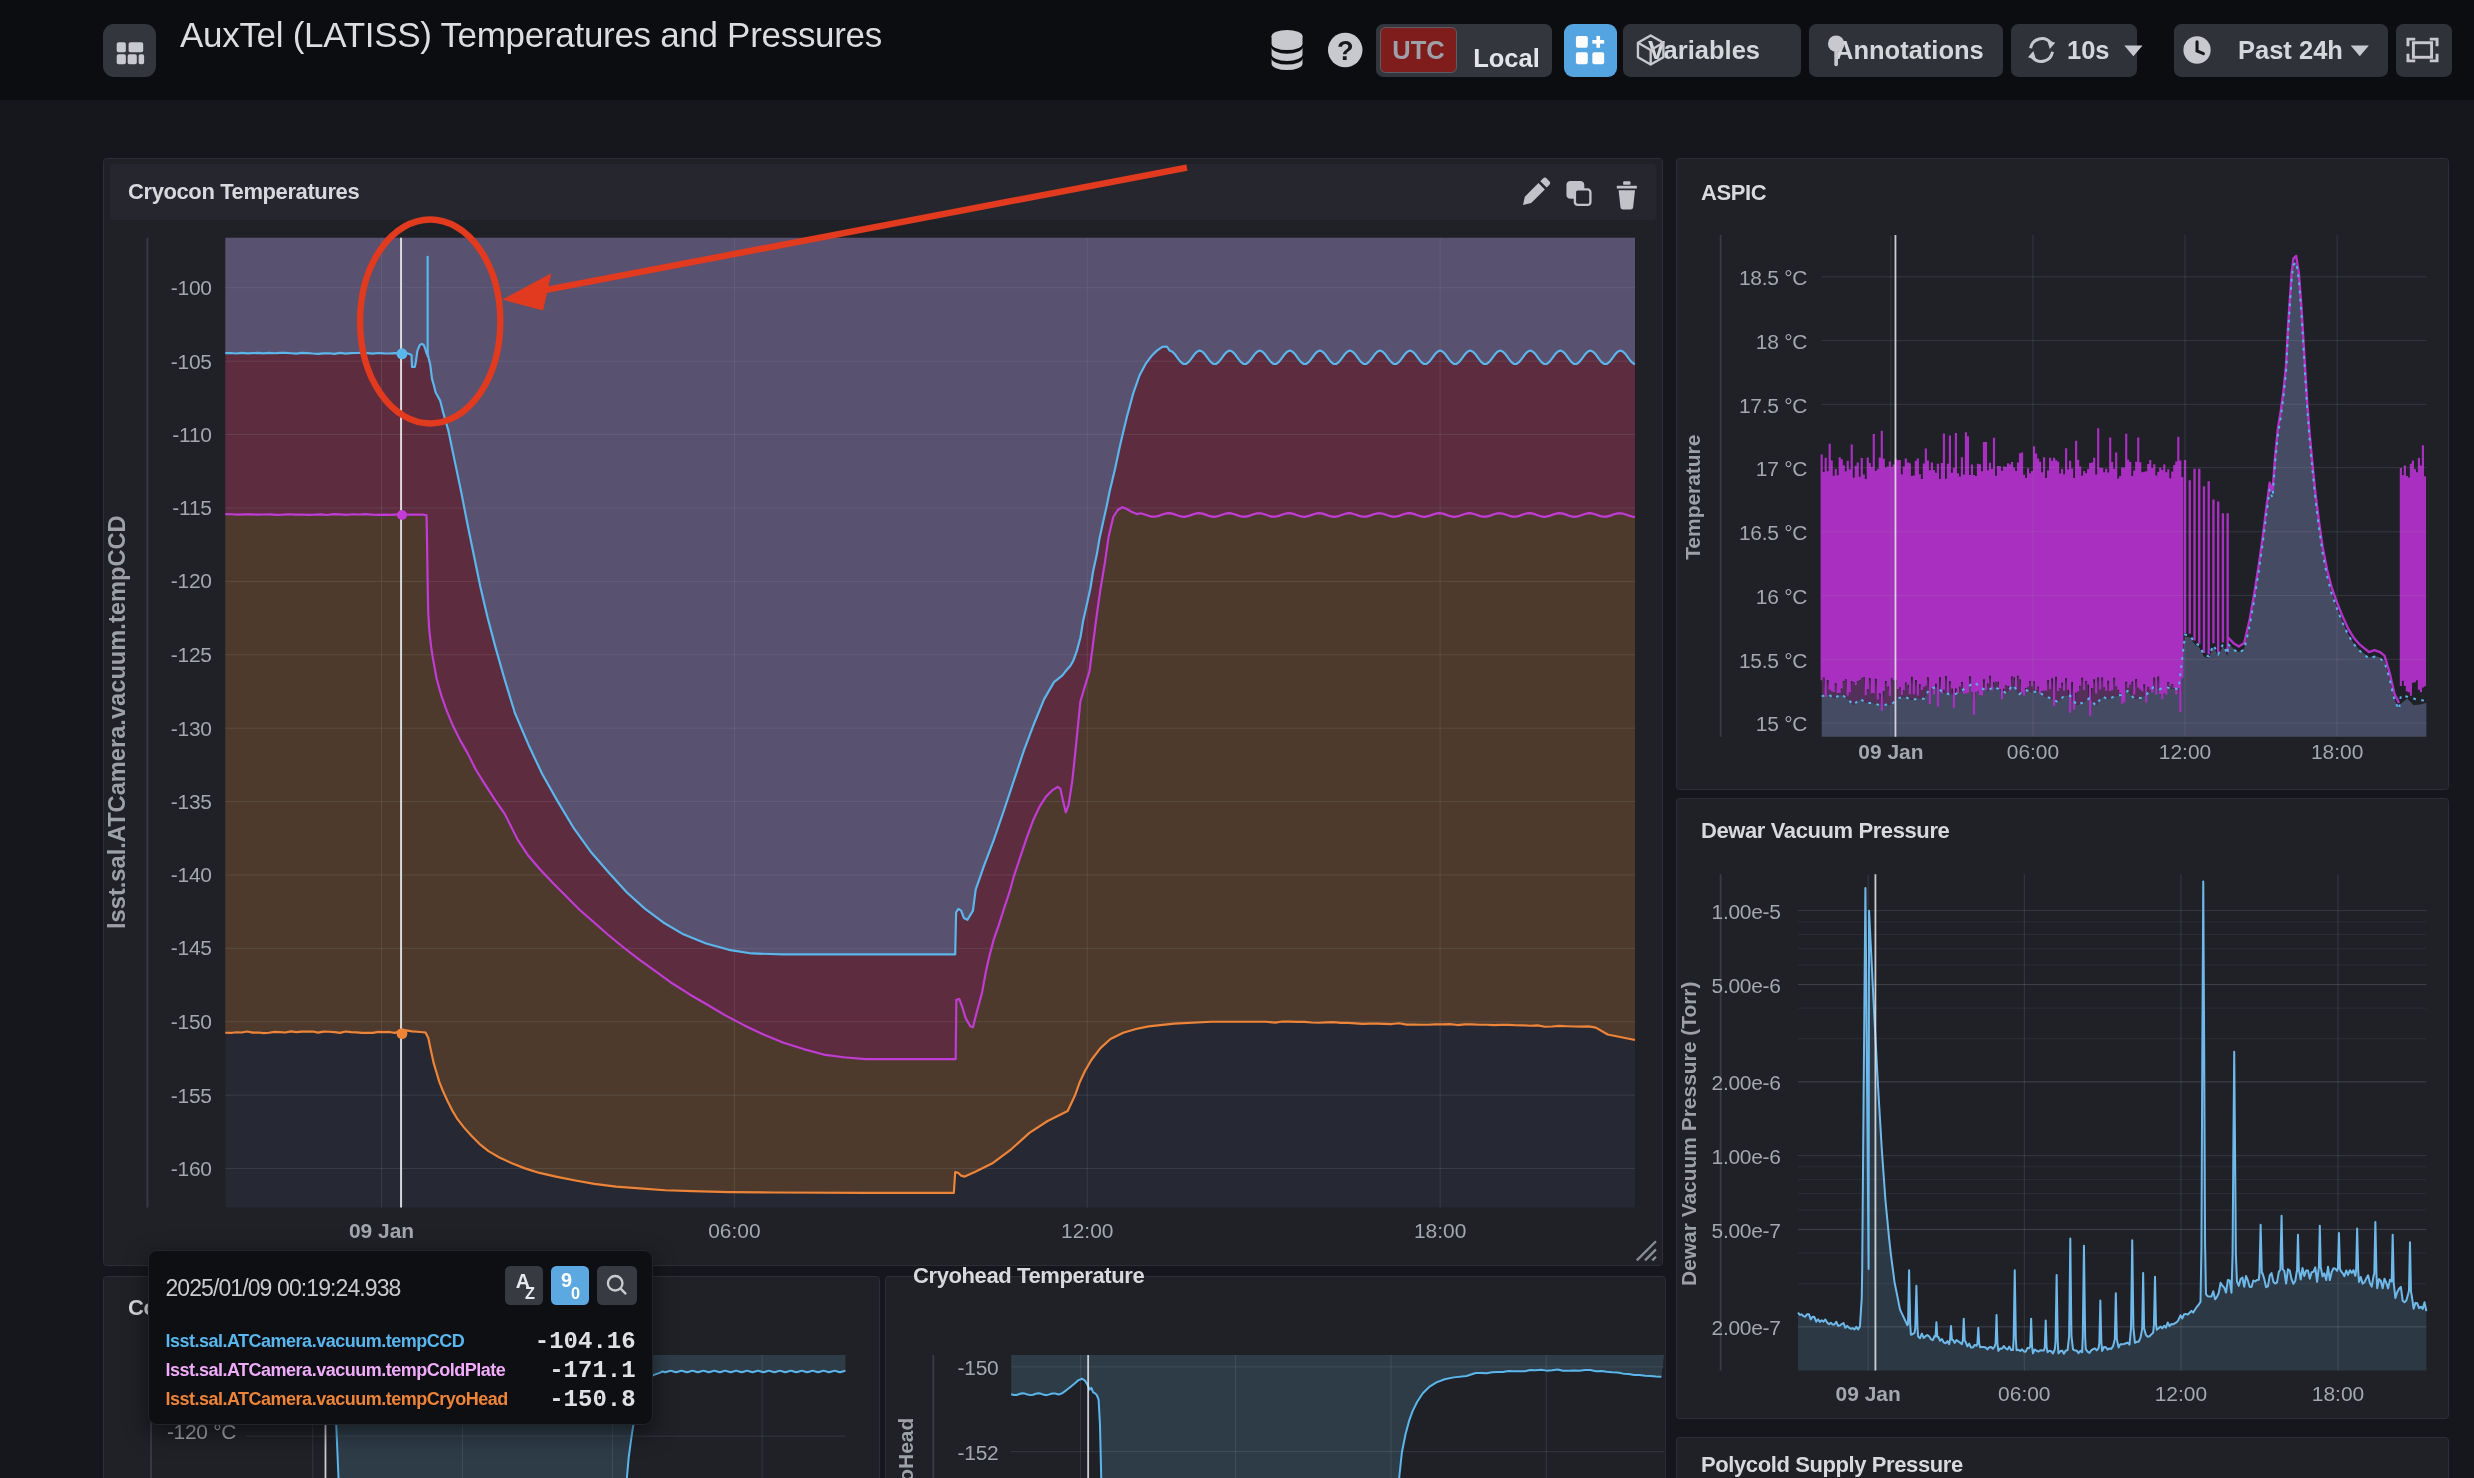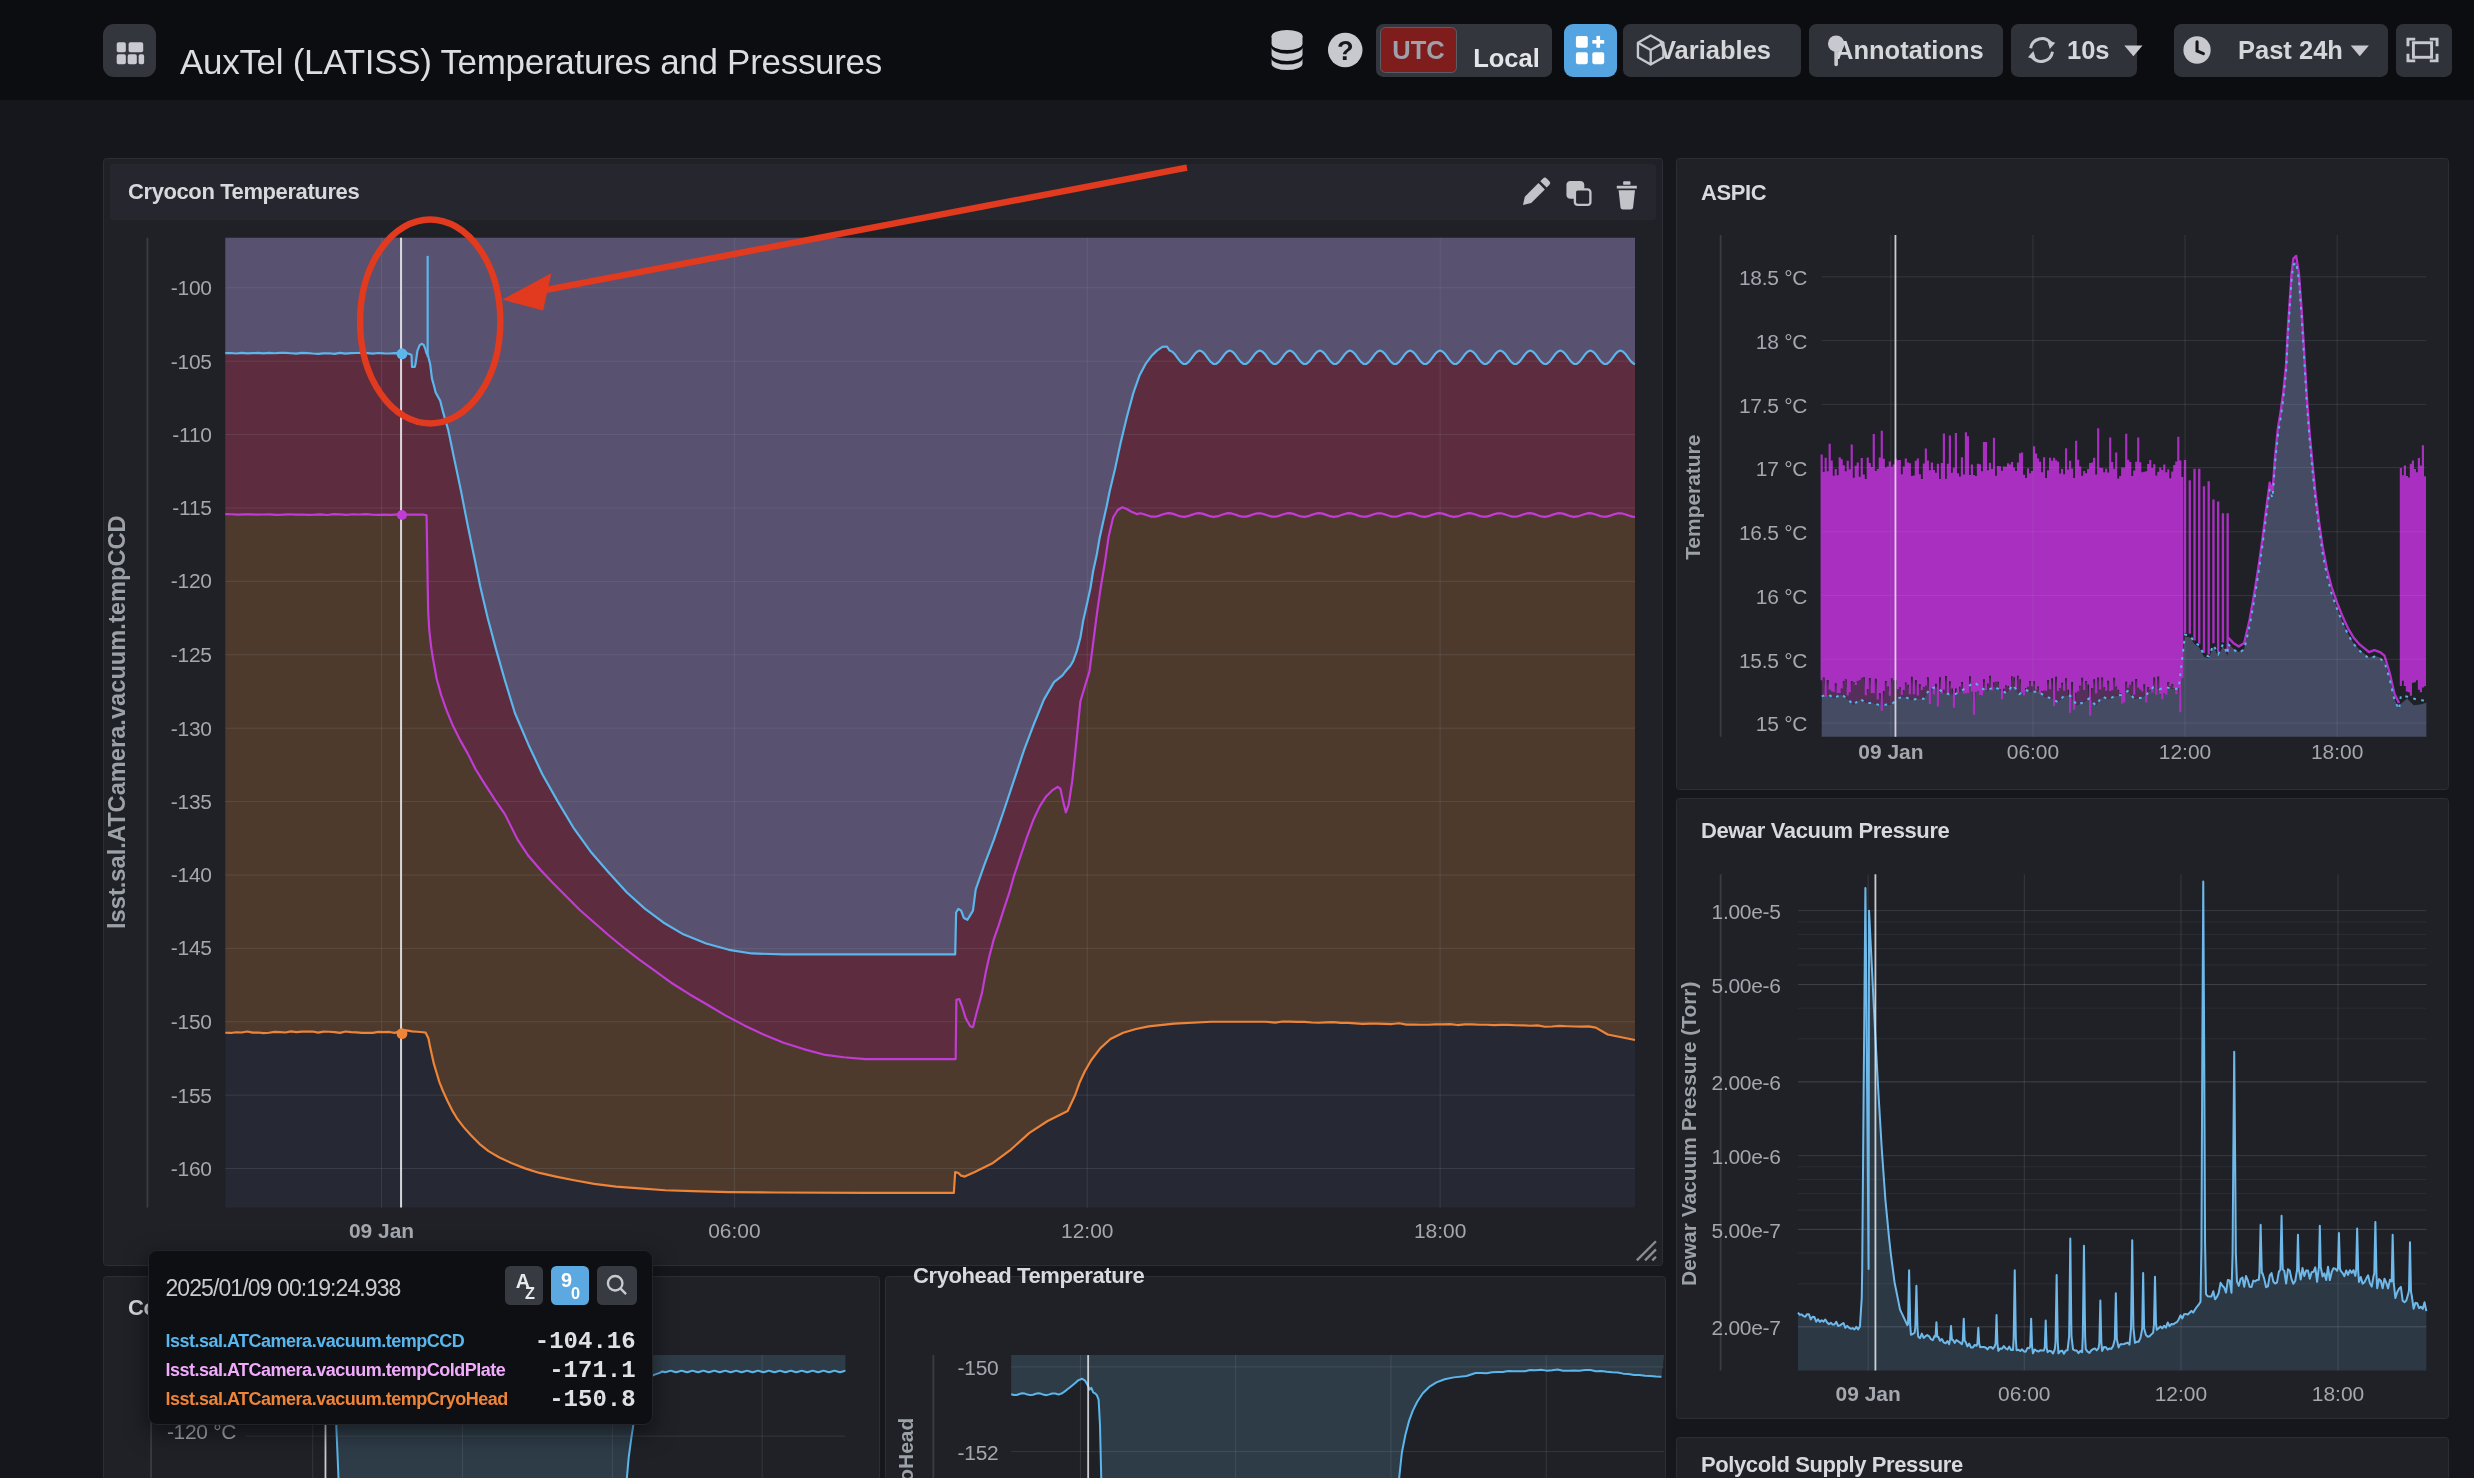--- a/index.html
+++ b/index.html
@@ -16,21 +16,21 @@
   <svg width="53" height="53" viewBox="0 0 58 58">
       <g fill="#c9cad1">
    <rect x="15" y="20" width="10" height="11" rx="2"></rect>
         <rect x="28" y="20" width="16" height="11" rx="2"></rect>
    <rect x="15" y="33" width="10" height="11" rx="2"></rect>
         <rect x="27" y="33" width="10" height="11" rx="2"></rect>
         <rect x="39" y="33" width="6" height="11" rx="2"></rect>
   </g>
     </svg>
 </div>
-<div class="abs" style="left:180px;top:42px;font-size:35px;font-weight:500;letter-spacing:-0.3px;color:#dcdde1">AuxTel (LATISS) Temperatures and Pressures</div>
+<div class="abs" style="left:180px;top:15px;font-size:35px;font-weight:500;letter-spacing:-0.3px;color:#dcdde1">AuxTel (LATISS) Temperatures and Pressures</div>
 
 <svg width="2475" height="100" style="position:absolute;left:0;top:0;z-index:3" viewBox="0 0 2717 110">
 
  <g fill="#c8c9ce">
   <ellipse cx="1413" cy="40" rx="17" ry="7"></ellipse>
   <path d="M1396,40 h34 v8 a17,7 0 0 1 -34,0 Z"></path>
   <path d="M1396,52 a17,7 0 0 0 34,0 v8 a17,7 0 0 1 -34,0 Z"></path>
   <path d="M1396,64 a17,7 0 0 0 34,0 v6 a17,7 0 0 1 -34,0 Z"></path>
  </g>
 
@@ -75,21 +75,21 @@
   <svg width="31" height="31" viewBox="0 0 34 34">
       <g fill="#ffffff">
    <rect x="1" y="1" width="13" height="13" rx="2"></rect>
         <rect x="1" y="19" width="13" height="13" rx="2"></rect>
    <rect x="19" y="19" width="13" height="13" rx="2"></rect>
    <rect x="23.5" y="1" width="4" height="13"></rect>
         <rect x="19" y="5.5" width="13" height="4"></rect>
   </g>
     </svg>
 </div>
-<div class="navbtn" style="left:1623px;width:178px;justify-content:flex-start;padding-left:36px">Variables</div>
+<div class="navbtn" style="left:1623px;width:178px;justify-content:flex-start;padding-left:25px">Variables</div>
 <div class="navbtn" style="left:1809px;width:194px;justify-content:flex-start;padding-left:26px">Annotations</div>
 <div class="navbtn" style="left:2011px;width:126px;justify-content:flex-start;padding-left:56px">10s</div>
 <div class="navbtn" style="left:2174px;width:214px;justify-content:flex-start;padding-left:64px">Past 24h</div>
 <div class="navbtn" style="left:2396px;width:56px"></div>
 
 <div class="panel" style="left:103px;top:158px;width:1560px;height:1108px"></div>
 <div class="abs" style="left:110px;top:164px;width:1546px;height:56px;background:#26272e;border-radius:3.6px"></div>
 <div class="ptitle" style="left:128px;top:179px">Cryocon Temperatures</div>
 
 <div class="panel" style="left:1676px;top:158px;width:773px;height:632px"></div>

